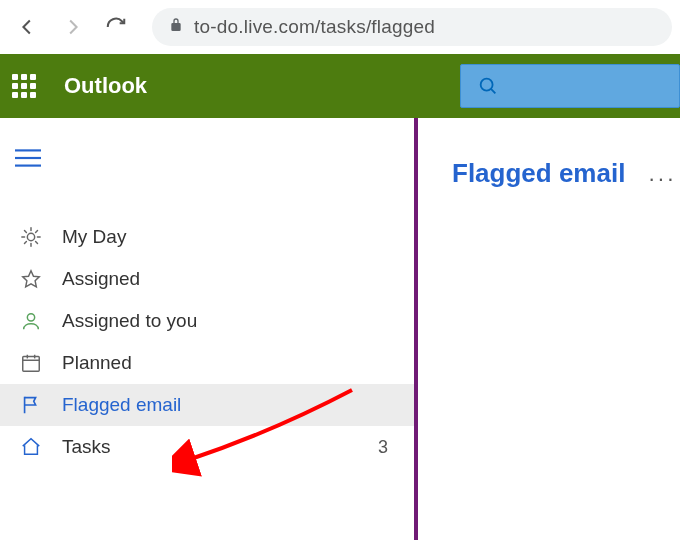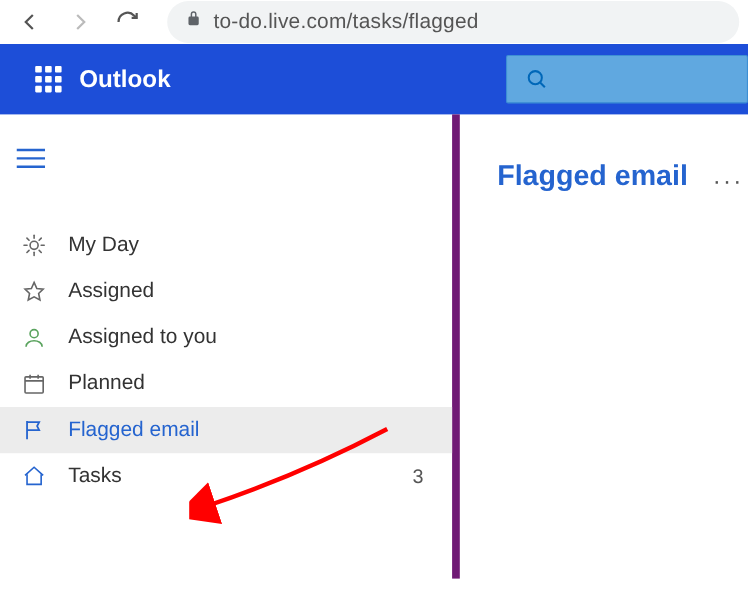--- a/index.html
+++ b/index.html
@@ -1,38 +1,38 @@
 <!DOCTYPE html>
 <html><head>
   <meta charset="utf-8">
   <style>
     * { margin: 0; padding: 0; box-sizing: border-box; font-family: 'Segoe UI', Arial, sans-serif; }
     body { width: 680px; height: 540px; overflow: hidden; background: #fff; position: relative; }
 
     
-    .browser-bar { height: 40px; display: flex; align-items: center; padding: 0 8px; gap: 4px; }
+    .browser-bar { height: 54px; display: flex; align-items: center; padding: 0 8px; gap: 4px; }
     .nav-btn { width: 40px; height: 40px; display: flex; align-items: center; justify-content: center; border-radius: 50%; color: #555; }
     .nav-btn.disabled { color: #bbb; }
     .nav-btn svg { width: 22px; height: 22px; }
     .address { flex: 1; display: flex; align-items: center; background: #f1f3f4; border-radius: 22px; height: 38px; padding: 0 16px; margin-left: 12px; gap: 10px; color: #5f6368; font-size: 19px; }
     .address .url { color: #555; letter-spacing: 0.2px; }
     .address .lock { color: #5f6368; }
 
     
-    .app-header { height: 64px; background: #1d4ed8; display: flex; align-items: center; padding-left: 20px; gap: 4px; color: #fff; }
+    .app-header { height: 64px; background: #4d7c0f; display: flex; align-items: center; padding-left: 0; gap: 16px; color: #fff; }
     .waffle { width: 48px; height: 48px; display: flex; align-items: center; justify-content: center; }
     .waffle-grid { width: 24px; height: 24px; display: grid; grid-template-columns: repeat(3,1fr); grid-template-rows: repeat(3,1fr); gap: 3px; }
     .waffle-grid span { background: #fff; border-radius: 1px; }
     .brand { font-size: 22px; font-weight: 600; }
     .search { margin-left: auto; height: 44px; flex: 0 0 220px; background: #60a8e0; border: 1px solid #3d8fd4; border-radius: 2px; display: flex; align-items: center; padding-left: 16px; }
     .search svg { width: 22px; height: 22px; color: #0067B8; }
 
     
     .content { display: flex; height: calc(540px - 54px - 64px); }
-    .sidebar { width: 418px; border-right: 7px solid #701a75; padding-top: 18px; }
+    .sidebar { width: 418px; border-right: 4px solid #701a75; padding-top: 18px; }
     .hamburger { width: 52px; height: 44px; display: flex; align-items: center; justify-content: center; margin-bottom: 36px; margin-left: 2px;}
     .hamburger svg { width: 26px; height: 20px; color: #2564CF; }
     .nav-item { display: flex; align-items: center; height: 42px; padding: 0 18px 0 18px; font-size: 19px; color: #333; gap: 18px; cursor: pointer; }
     .nav-item .icon { width: 26px; display: flex; align-items: center; justify-content: center; color: #666; }
     .nav-item .icon svg { width: 22px; height: 22px; }
     .nav-item .count { margin-left: auto; color: #555; font-size: 18px; padding-right: 8px;}
     .nav-item.active { background: #ececec; color: #2564CF; }
     .nav-item.active .icon { color: #2564CF; }
 
     .main { flex: 1; padding: 40px 0 0 34px; position: relative; }

